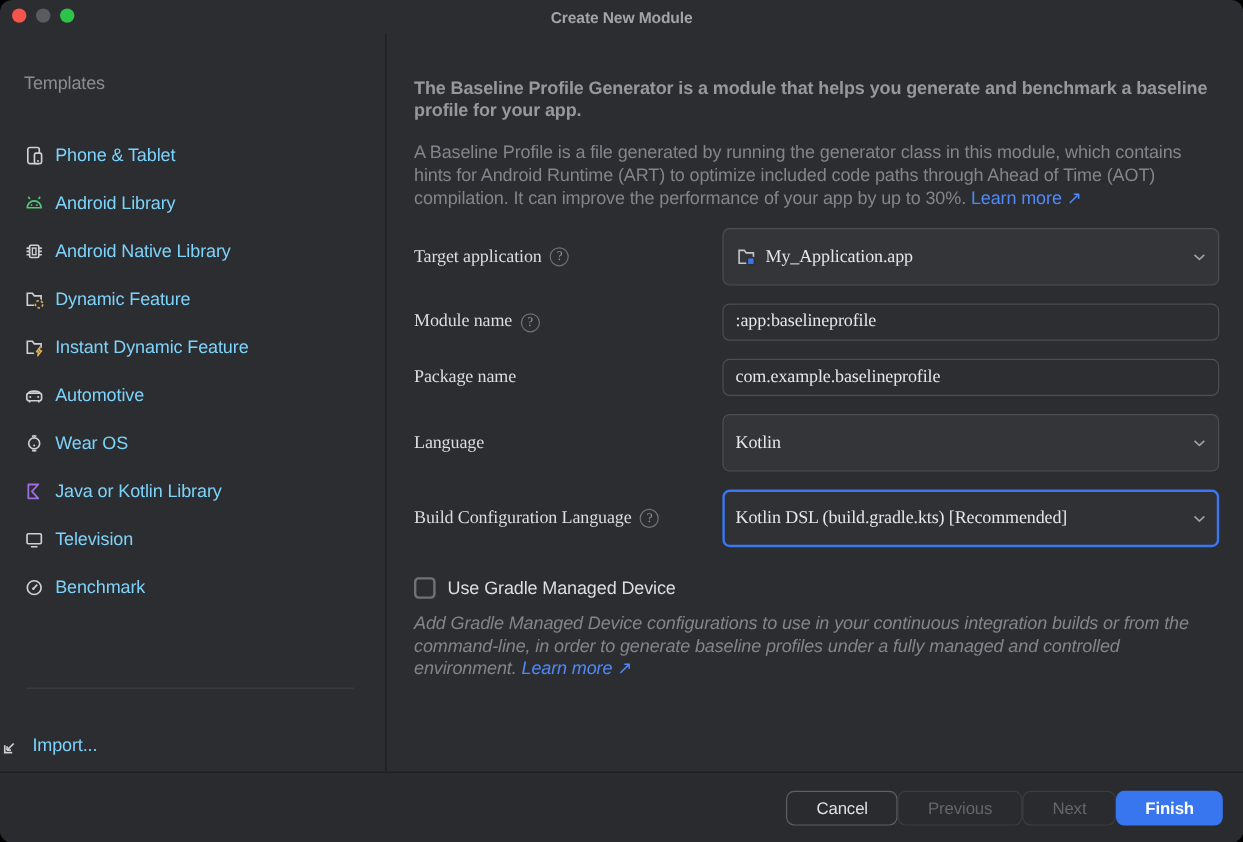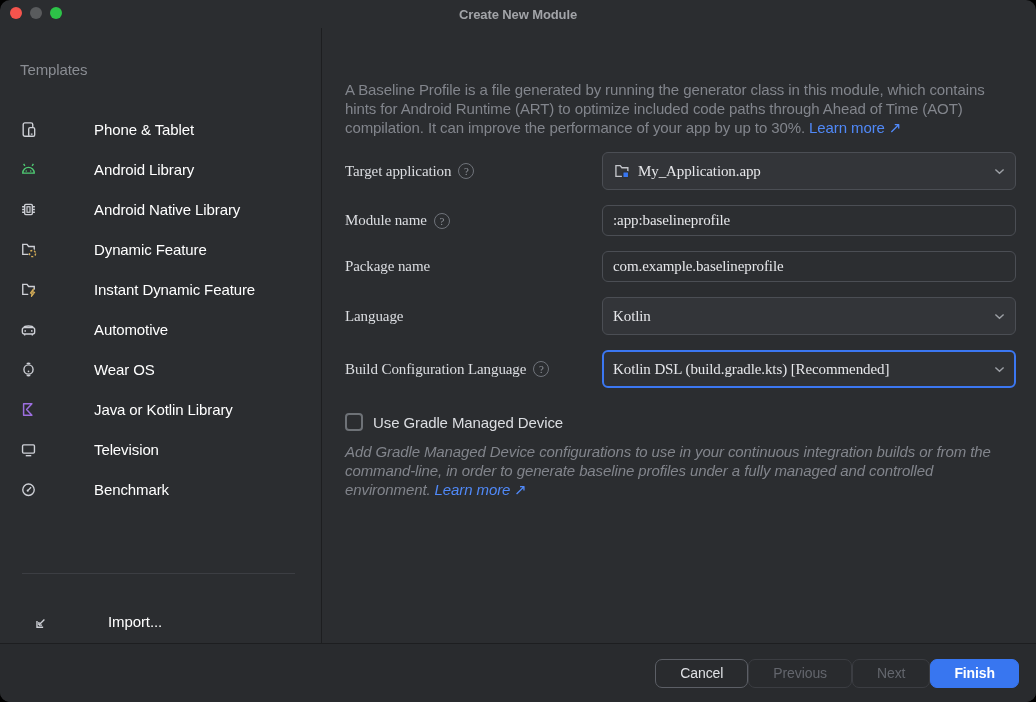--- a/index.html
+++ b/index.html
@@ -17,36 +17,36 @@
   .win-title{position:absolute;top:0;left:0;right:0;height:28px;display:flex;align-items:center;justify-content:center;
     font-size:13px;font-weight:bold;color:#a2a4a8;}
 
   
   .sidebar{position:absolute;top:28px;left:0;width:322px;bottom:59px;border-right:1px solid #1d1e20;}
   .sidebar-header{position:absolute;top:33px;left:20px;font-size:15px;color:#8a8d93;}
   .sidebar-list{position:absolute;top:81px;left:0;right:0;}
   .side-item{height:40px;display:flex;align-items:center;gap:9px;padding-left:19px;cursor:default;}
   .side-item.selected{background:#45474c;}
   .side-item .icon{width:18px;height:18px;display:flex;align-items:center;justify-content:center;flex:none;}
-  .side-label{font-size:15px;color:#ffffff;white-space:nowrap;margin-left:48px;}
+  .side-label{font-size:15px;color:#7dd3fc;white-space:nowrap;}
   .sidebar-sep{position:absolute;top:545px;left:22px;right:26px;height:1px;background:#3c3e43;}
-  .import-item{position:absolute;top:574px;left:0;right:0;height:38px;display:flex;align-items:center;gap:9px;padding-left:34px;}
+  .import-item{position:absolute;top:574px;left:0;right:0;height:38px;display:flex;align-items:center;gap:9px;padding-left:1px;}
 
   
   .main{position:absolute;left:322px;top:28px;right:0;bottom:59px;padding:36px 20px 0 23px;}
   .heading{margin:0;max-width:692px;font-size:15px;line-height:19px;font-weight:bold;color:#96989e;}
   .para{margin:16px 0 0 0;max-width:692px;font-size:15px;line-height:19px;color:#82858c;}
   .para.gmd{margin-top:11px;max-width:672px;font-style:italic;}
   .link{color:#5089f8;text-decoration:none;cursor:pointer;}
 
   .form{margin-top:15px;display:grid;grid-template-columns:257px 414px;row-gap:15px;align-items:center;font-family:Liberation Serif, serif;}
   .flabel{display:flex;align-items:center;gap:7px;font-size:15px;color:#dcdee2;}
   .help{width:16px;height:16px;border:1px solid #6f737a;border-radius:50%;color:#90949b;font-size:11px;line-height:14px;
     display:inline-flex;align-items:center;justify-content:center;flex:none;}
-  .dropdown{height:38px;border:1px solid #4b4e54;border-radius:6px;background:#333539;display:flex;align-items:center;gap:7px;padding:0 10px;cursor:default;}
+  .dropdown{height:48px;border:1px solid #4b4e54;border-radius:6px;background:#333539;display:flex;align-items:center;gap:7px;padding:0 10px;cursor:default;}
   .dropdown.focused{border:2px solid #3b77f2;padding:0 9px;background:#2f3134;}
   .dval{flex:1;font-size:15px;color:#e6e7ea;white-space:nowrap;overflow:hidden;}
   .chev{flex:none;display:flex;align-items:center;}
   .tinput{width:100%;height:31px;border:1px solid #4b4e54;border-radius:6px;background:#2c2e31;color:#e6e7ea;
     font-size:15px;padding:0 10px;font-family:inherit;outline:none;letter-spacing:-0.1px;}
   .ficon{flex:none;display:flex;align-items:center;}
 
   .checkbox-row{margin-top:25px;display:flex;align-items:center;gap:10px;}
   .checkbox{width:18px;height:18px;border:2px solid #6e7277;border-radius:4px;background:transparent;cursor:default;flex:none;}
   .checkbox-label{font-size:15px;color:#dcdee2;}
@@ -185,20 +185,21 @@
           <path d="M2.8 7.6 V13.4 H8.6"></path>
           <path d="M9.8 6.2 L4.6 11.4"></path>
           <path d="M4.6 11.4 V8.4 M4.6 11.4 H7.6"></path>
         </svg>
       </span>
       <span class="side-label">Import...</span>
     </div>
   </div>
 
   <div class="main">
+    <p class="heading">The Baseline Profile Generator is a module that helps you generate and benchmark a baseline profile for your app.</p>
     <p class="para"><span>A Baseline Profile is a file generated by running the generator class in this module, which contains hints for Android Runtime (ART) to optimize included code paths through Ahead of Time (AOT) compilation. It can improve the performance of your app by up to 30%.</span>
       <a class="link">Learn more ↗</a></p>
 
     <div class="form" id="form-rows">
         <div class="flabel">
           <span>Target application</span>
           <span class="help">?</span>
         </div>
         <div>
           <div class="dropdown">

